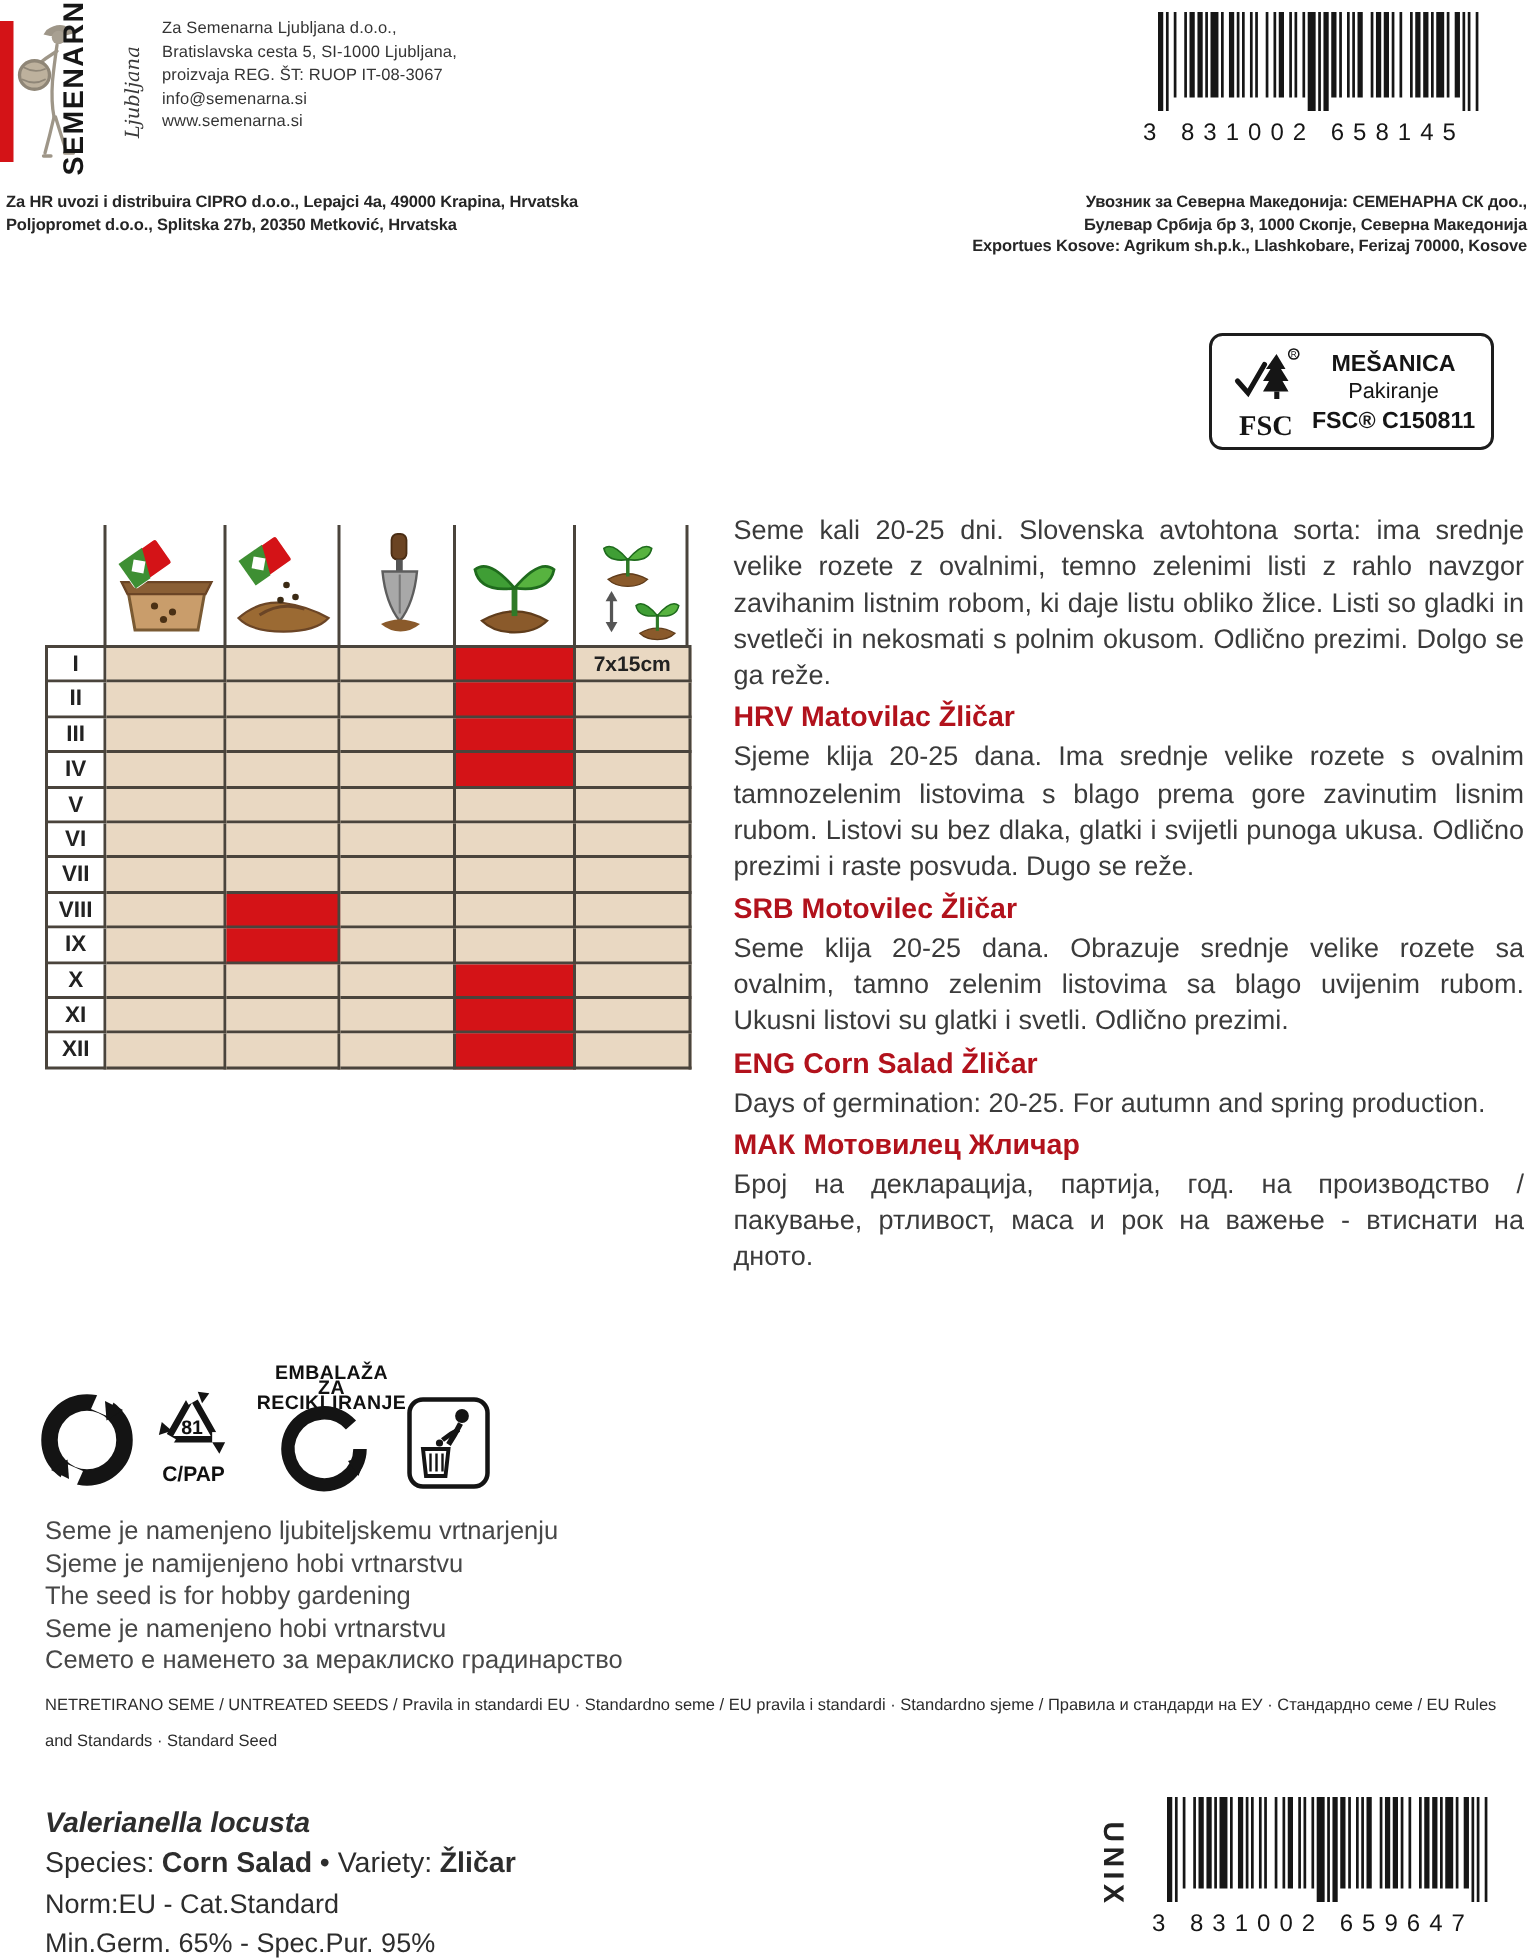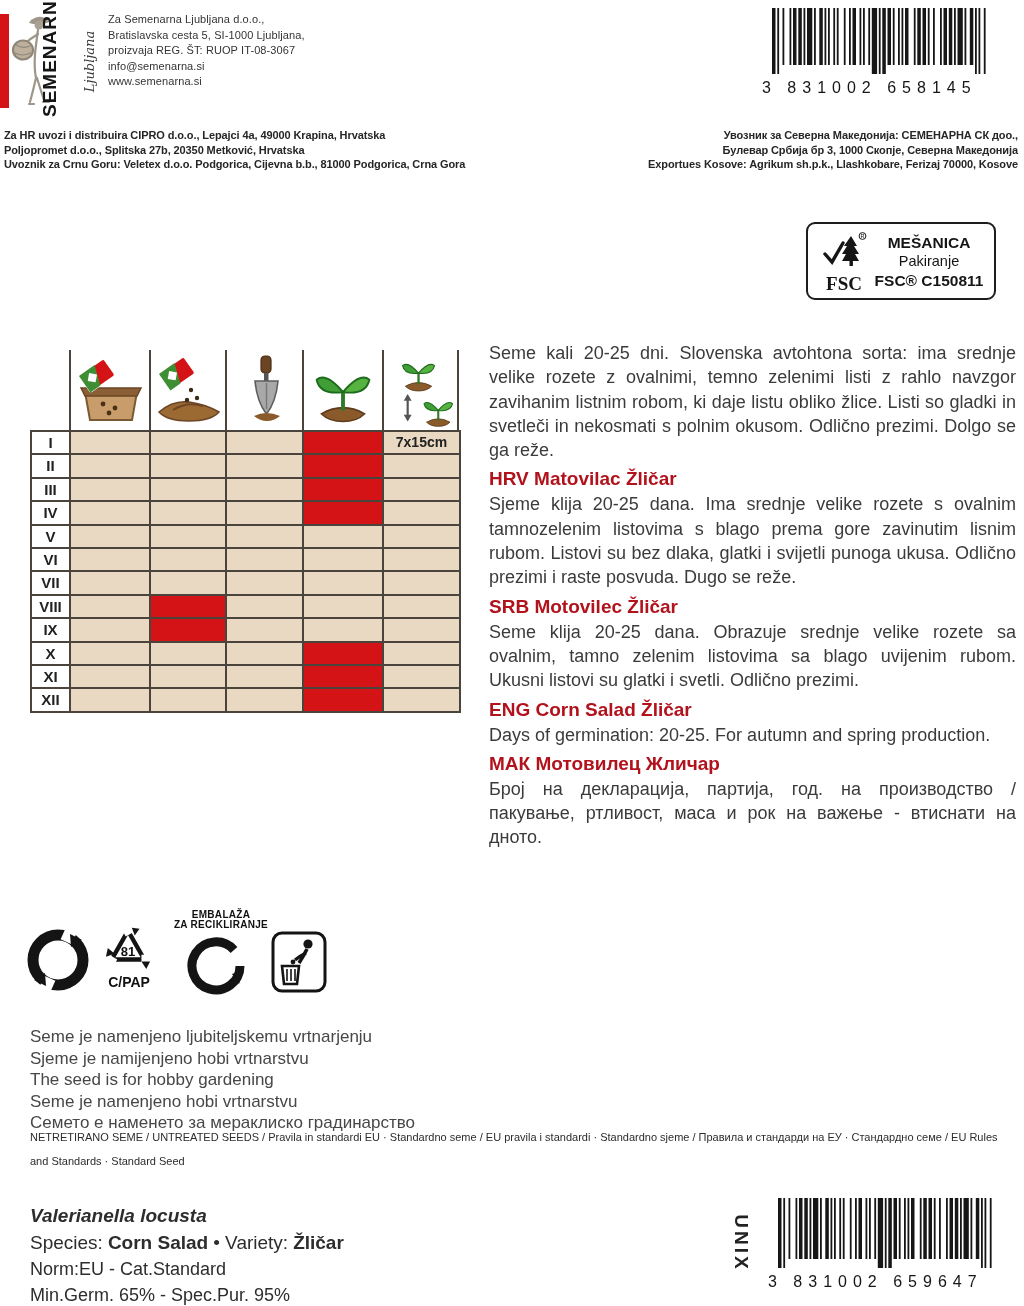--- a/index.html
+++ b/index.html
@@ -54,24 +54,24 @@
   
   .descriptions{position:absolute;left:489px;top:341px;width:527px;}
   .desc h3{margin:4px 0 1px;font-size:19px;font-weight:700;color:#b2121c;line-height:25px;}
   .desc p{margin:0;font-size:18px;line-height:24.3px;color:#3b3b3b;text-align:justify;}
 
   
   .recycling{position:absolute;left:26px;top:906px;height:92px;}
   .rec{position:absolute;}
   .cpap-num{position:absolute;left:0;top:20px;width:52px;text-align:center;font-size:13px;font-weight:700;color:#111;}
   .cpap-label{position:absolute;left:-6px;top:50px;width:66px;text-align:center;font-size:14px;font-weight:700;color:#111;}
-  .emb-text{position:absolute;left:140px;top:4px;width:110px;text-align:center;font-size:10px;font-weight:700;color:#111;line-height:10px;letter-spacing:.3px;}
-
-  
-  .hobby{position:absolute;left:30px;top:1010px;font-size:17px;line-height:21.6px;color:#474747;margin-top:16px;}
+  .emb-text{position:absolute;left:140px;top:4px;width:110px;text-align:center;font-size:13px;font-weight:700;color:#111;line-height:10px;letter-spacing:.3px;}
+
+  
+  .hobby{position:absolute;left:30px;top:1010px;font-size:17px;line-height:21.6px;color:#474747;}
   .untreated{position:absolute;left:30px;top:1126px;width:984px;font-size:11px;line-height:23.5px;color:#2c2c2c;}
   .bottom-info{position:absolute;left:30px;top:1203px;color:#2d2d2d;}
   .latin{font-style:italic;font-weight:700;font-size:19px;line-height:26px;}
   .species-line{font-size:19px;line-height:27px;}
   .species-line .b{font-weight:700;}
   .species-line span{margin-right:5px;}
   .norm-line,.germ-line{font-size:18px;line-height:26px;}
 </style>
 </head>
 <body>
@@ -166,21 +166,20 @@
         <rect x="213.0" y="0" width="1.8" height="66" fill="#161616"></rect>
         <rect x="216.5" y="0" width="1.8" height="66" fill="#161616"></rect>
         <rect x="221.8" y="0" width="1.8" height="66" fill="#161616"></rect>
       </svg>
     <div class="bc-digits">3 831002 658145</div>
   </div>
 
   <div class="dist dist-left">
     <div>Za HR uvozi i distribuira CIPRO d.o.o., Lepajci 4a, 49000 Krapina, Hrvatska</div>
     <div>Poljopromet d.o.o., Splitska 27b, 20350 Metković, Hrvatska</div>
-    <div>Uvoznik za Crnu Goru: Veletex d.o.o. Podgorica, Cijevna b.b., 81000 Podgorica, Crna Gora</div>
   </div>
   <div class="dist dist-right">
     <div>Увозник за Северна Македонија: СЕМЕНАРНА СК доо.,</div>
     <div>Булевар Србија бр 3, 1000 Скопје, Северна Македонија</div>
     <div>Exportues Kosove: Agrikum sh.p.k., Llashkobare, Ferizaj 70000, Kosove</div>
   </div>
 
   <div class="fsc-box">
     <div class="fsc-left">
       <svg width="46" height="42" viewBox="0 0 46 42">

